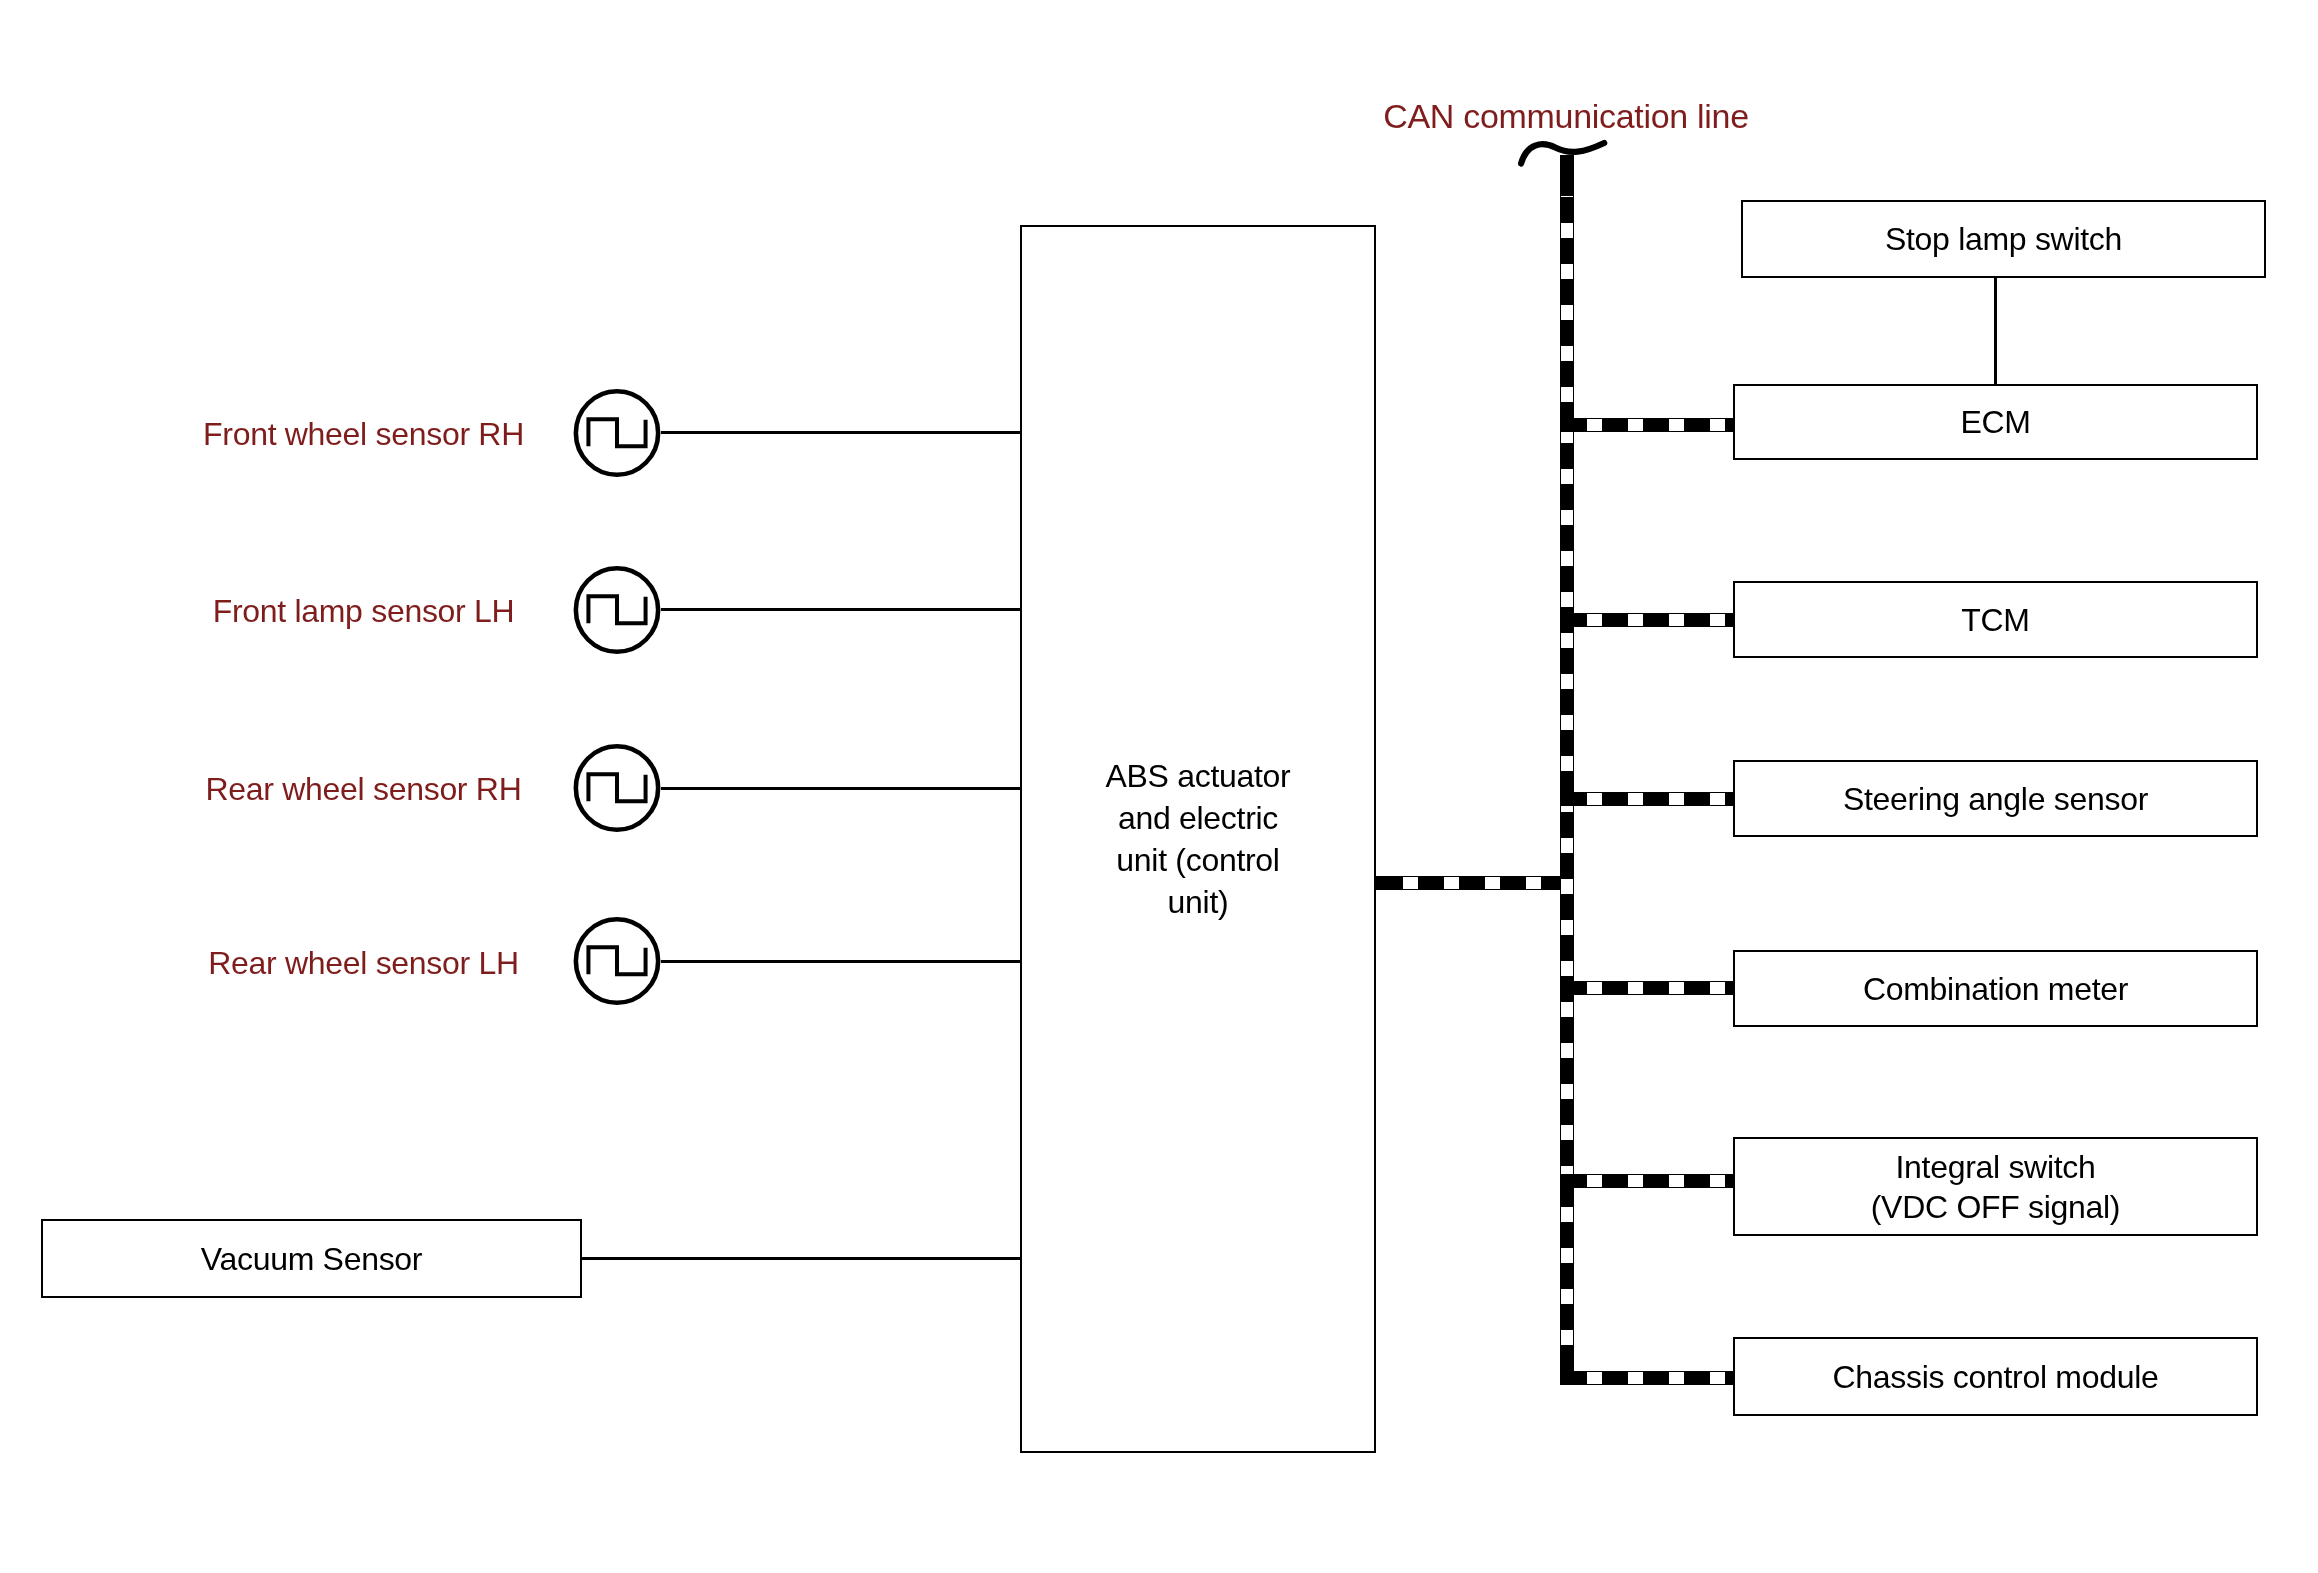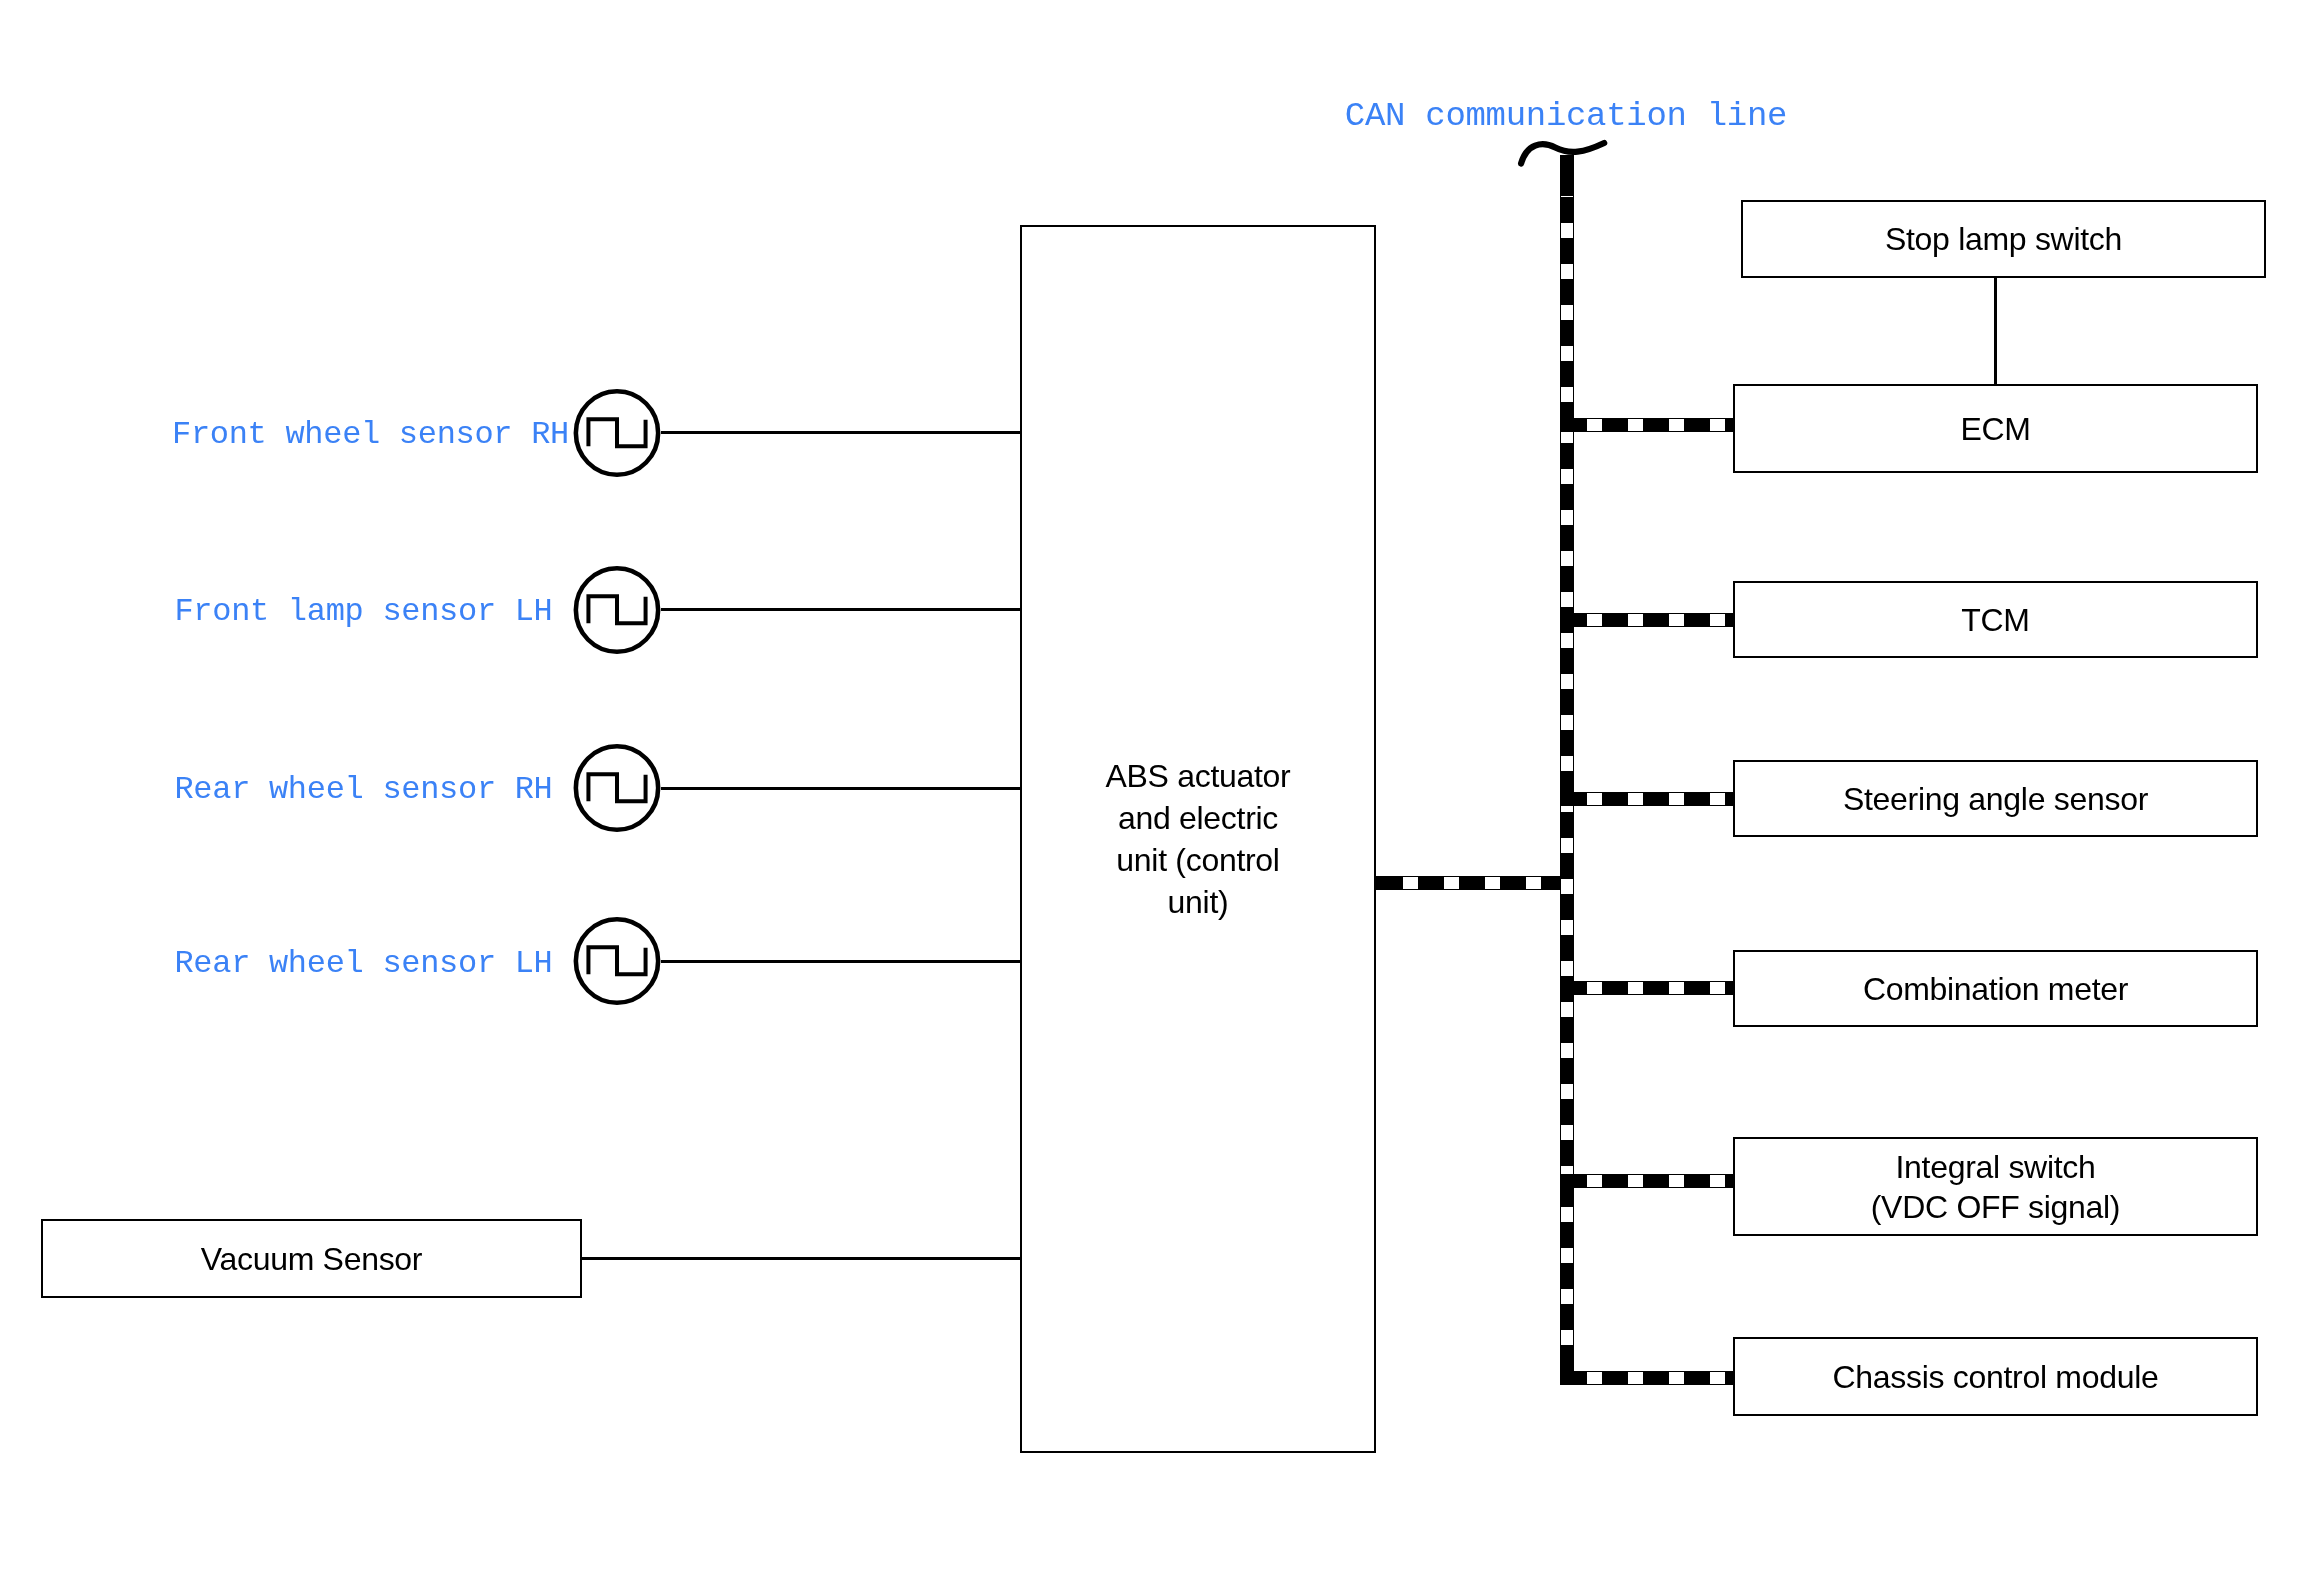--- a/index.html
+++ b/index.html
@@ -12,24 +12,23 @@
     height: 1573px;
     background: #ffffff;
     overflow: hidden;
   }
 
   
   .label {
     position: absolute;
     font-size: 32px;
     line-height: 41px;
-    color: #3b82f6;
+    color: #7f1d1d;
     letter-spacing: -0.3px;
     white-space: nowrap;
-    font-family: Liberation Mono, monospace;
   }
   .can-label {
     font-size: 34px;
     text-align: center;
   }
   .sensor-label { text-align: center; }
 
   
   .box {
     position: absolute;
@@ -130,21 +129,21 @@
   <div class="can-h" style="left:1560px; top:981px; width:174px;"></div>
   <div class="can-h" style="left:1560px; top:1174px; width:174px;"></div>
   <div class="can-h" style="left:1560px; top:1371px; width:174px;"></div>
 
   <div class="box" style="left:1733px; top:200px; width:525px; height:78px;margin-left:8px;">
     <span>Stop lamp switch</span>
   </div>
 
   <div class="wire-v" style="left:1994px; top:278px; height:107px;"></div>
 
-  <div class="box" style="left:1733px; top:384px; width:525px; height:89px;">
+  <div class="box" style="left:1733px; top:384px; width:525px; height:76px;">
     <span>ECM</span>
   </div>
 
   <div class="box" style="left:1733px; top:581px; width:525px; height:77px;">
     <span>TCM</span>
   </div>
 
   <div class="box" style="left:1733px; top:760px; width:525px; height:77px;">
     <span>Steering angle sensor</span>
   </div>

